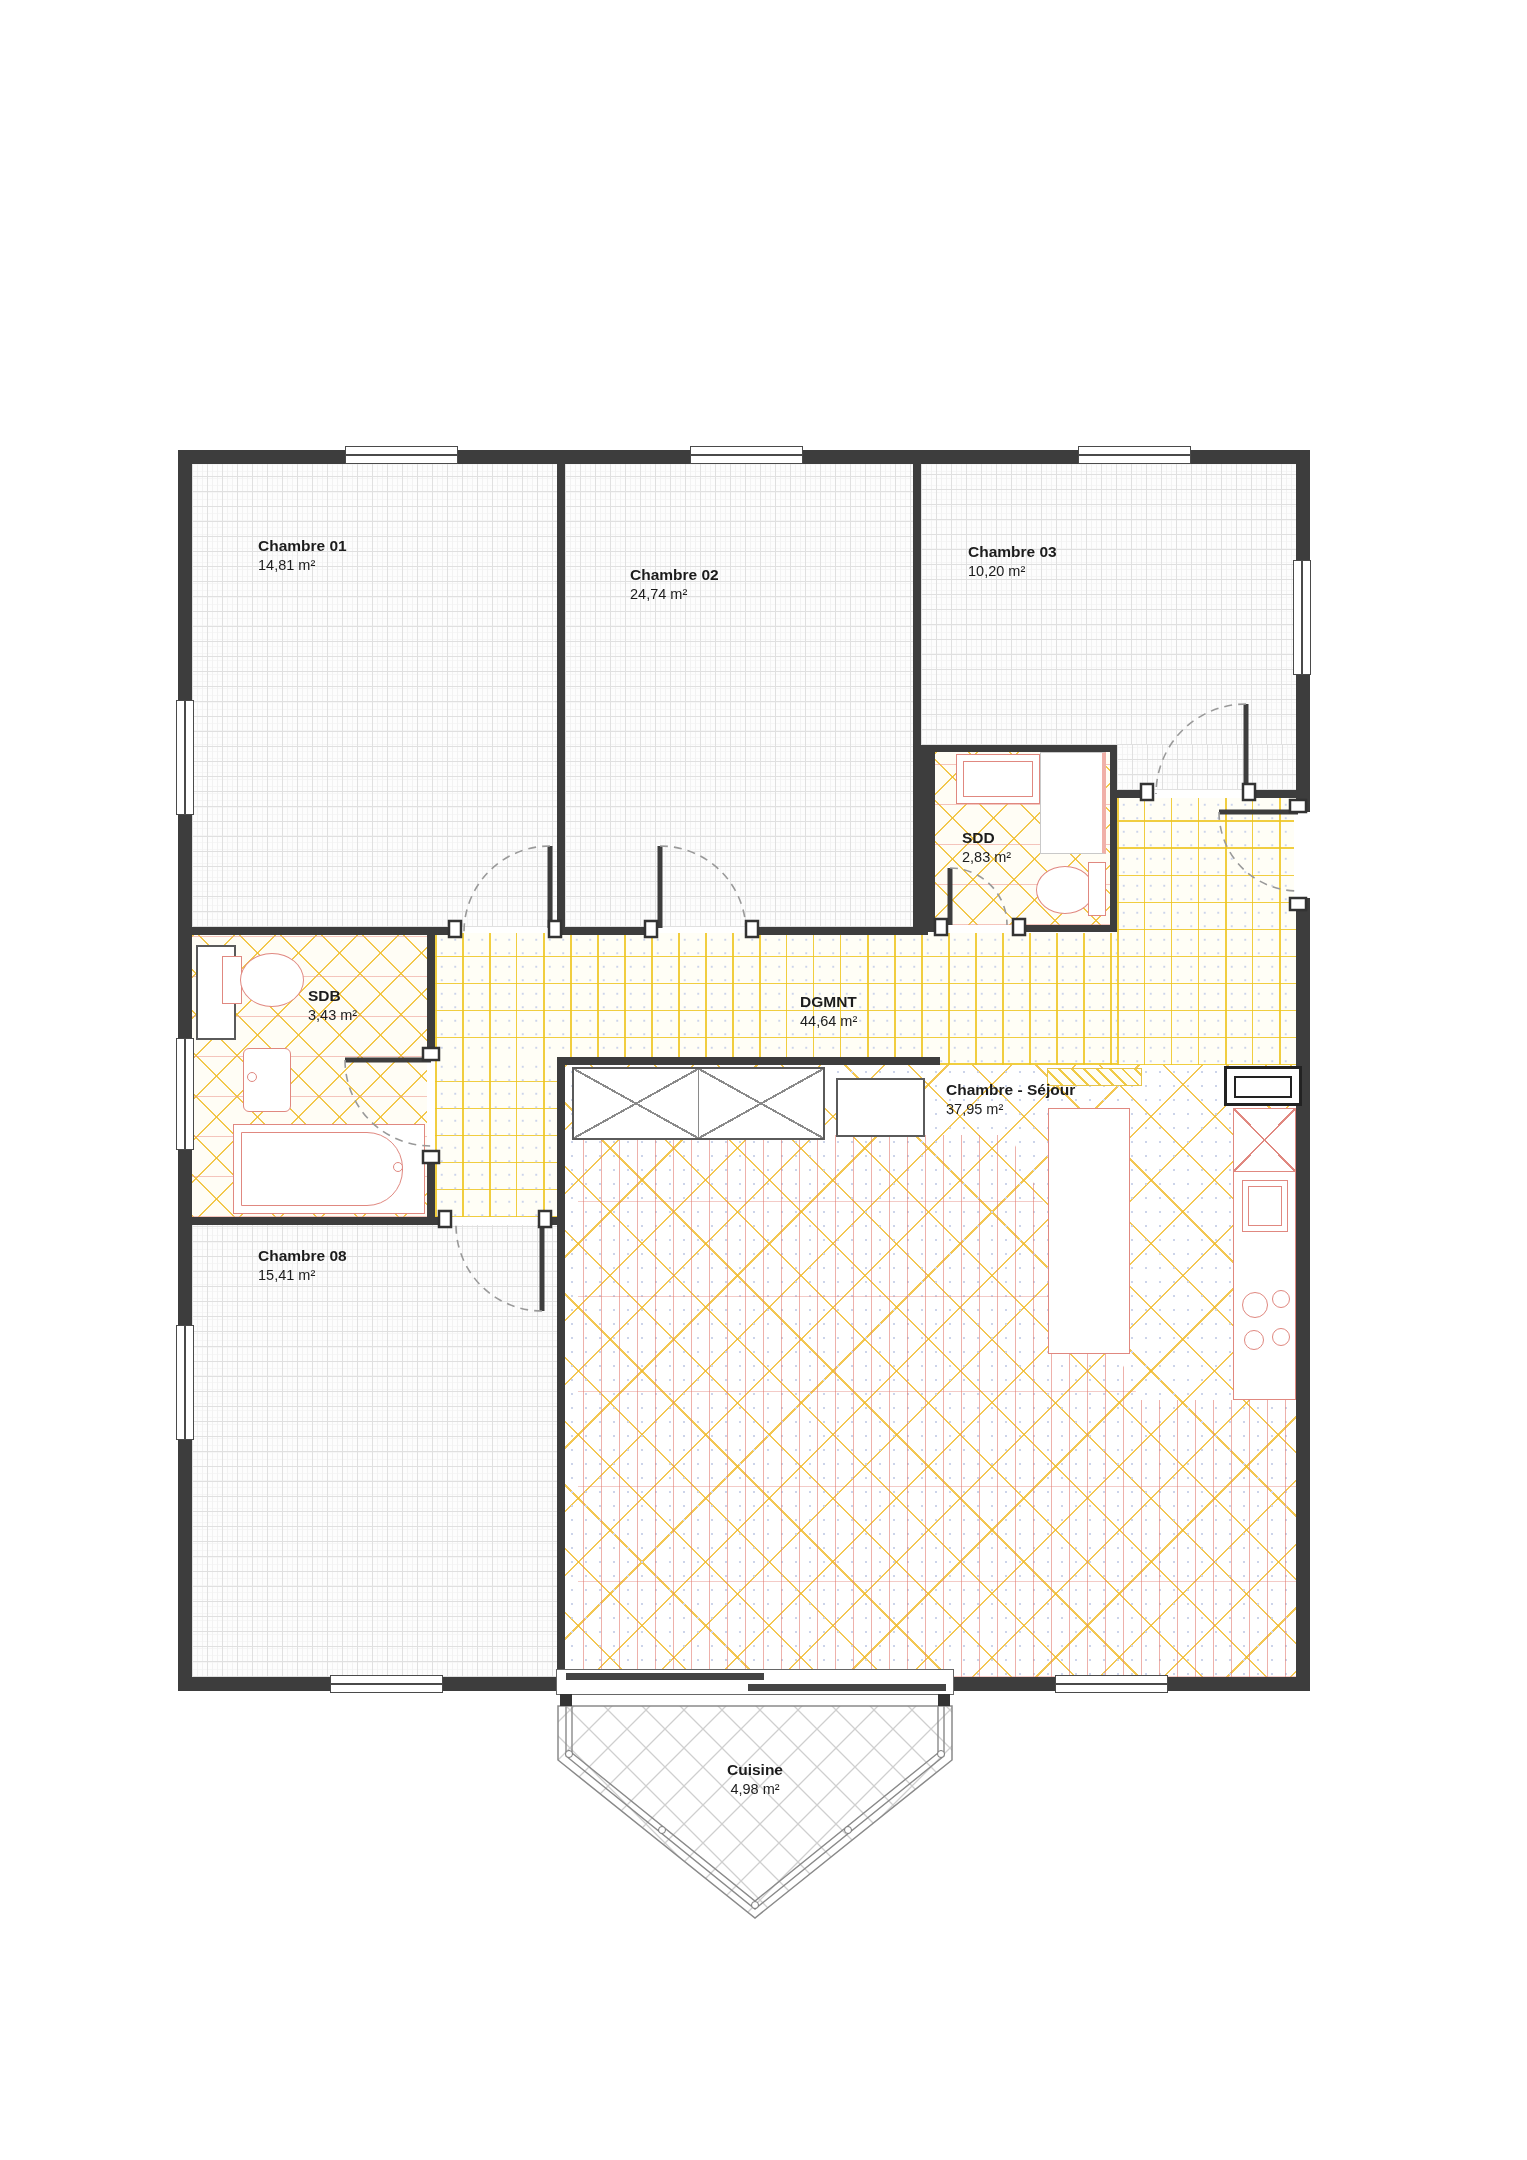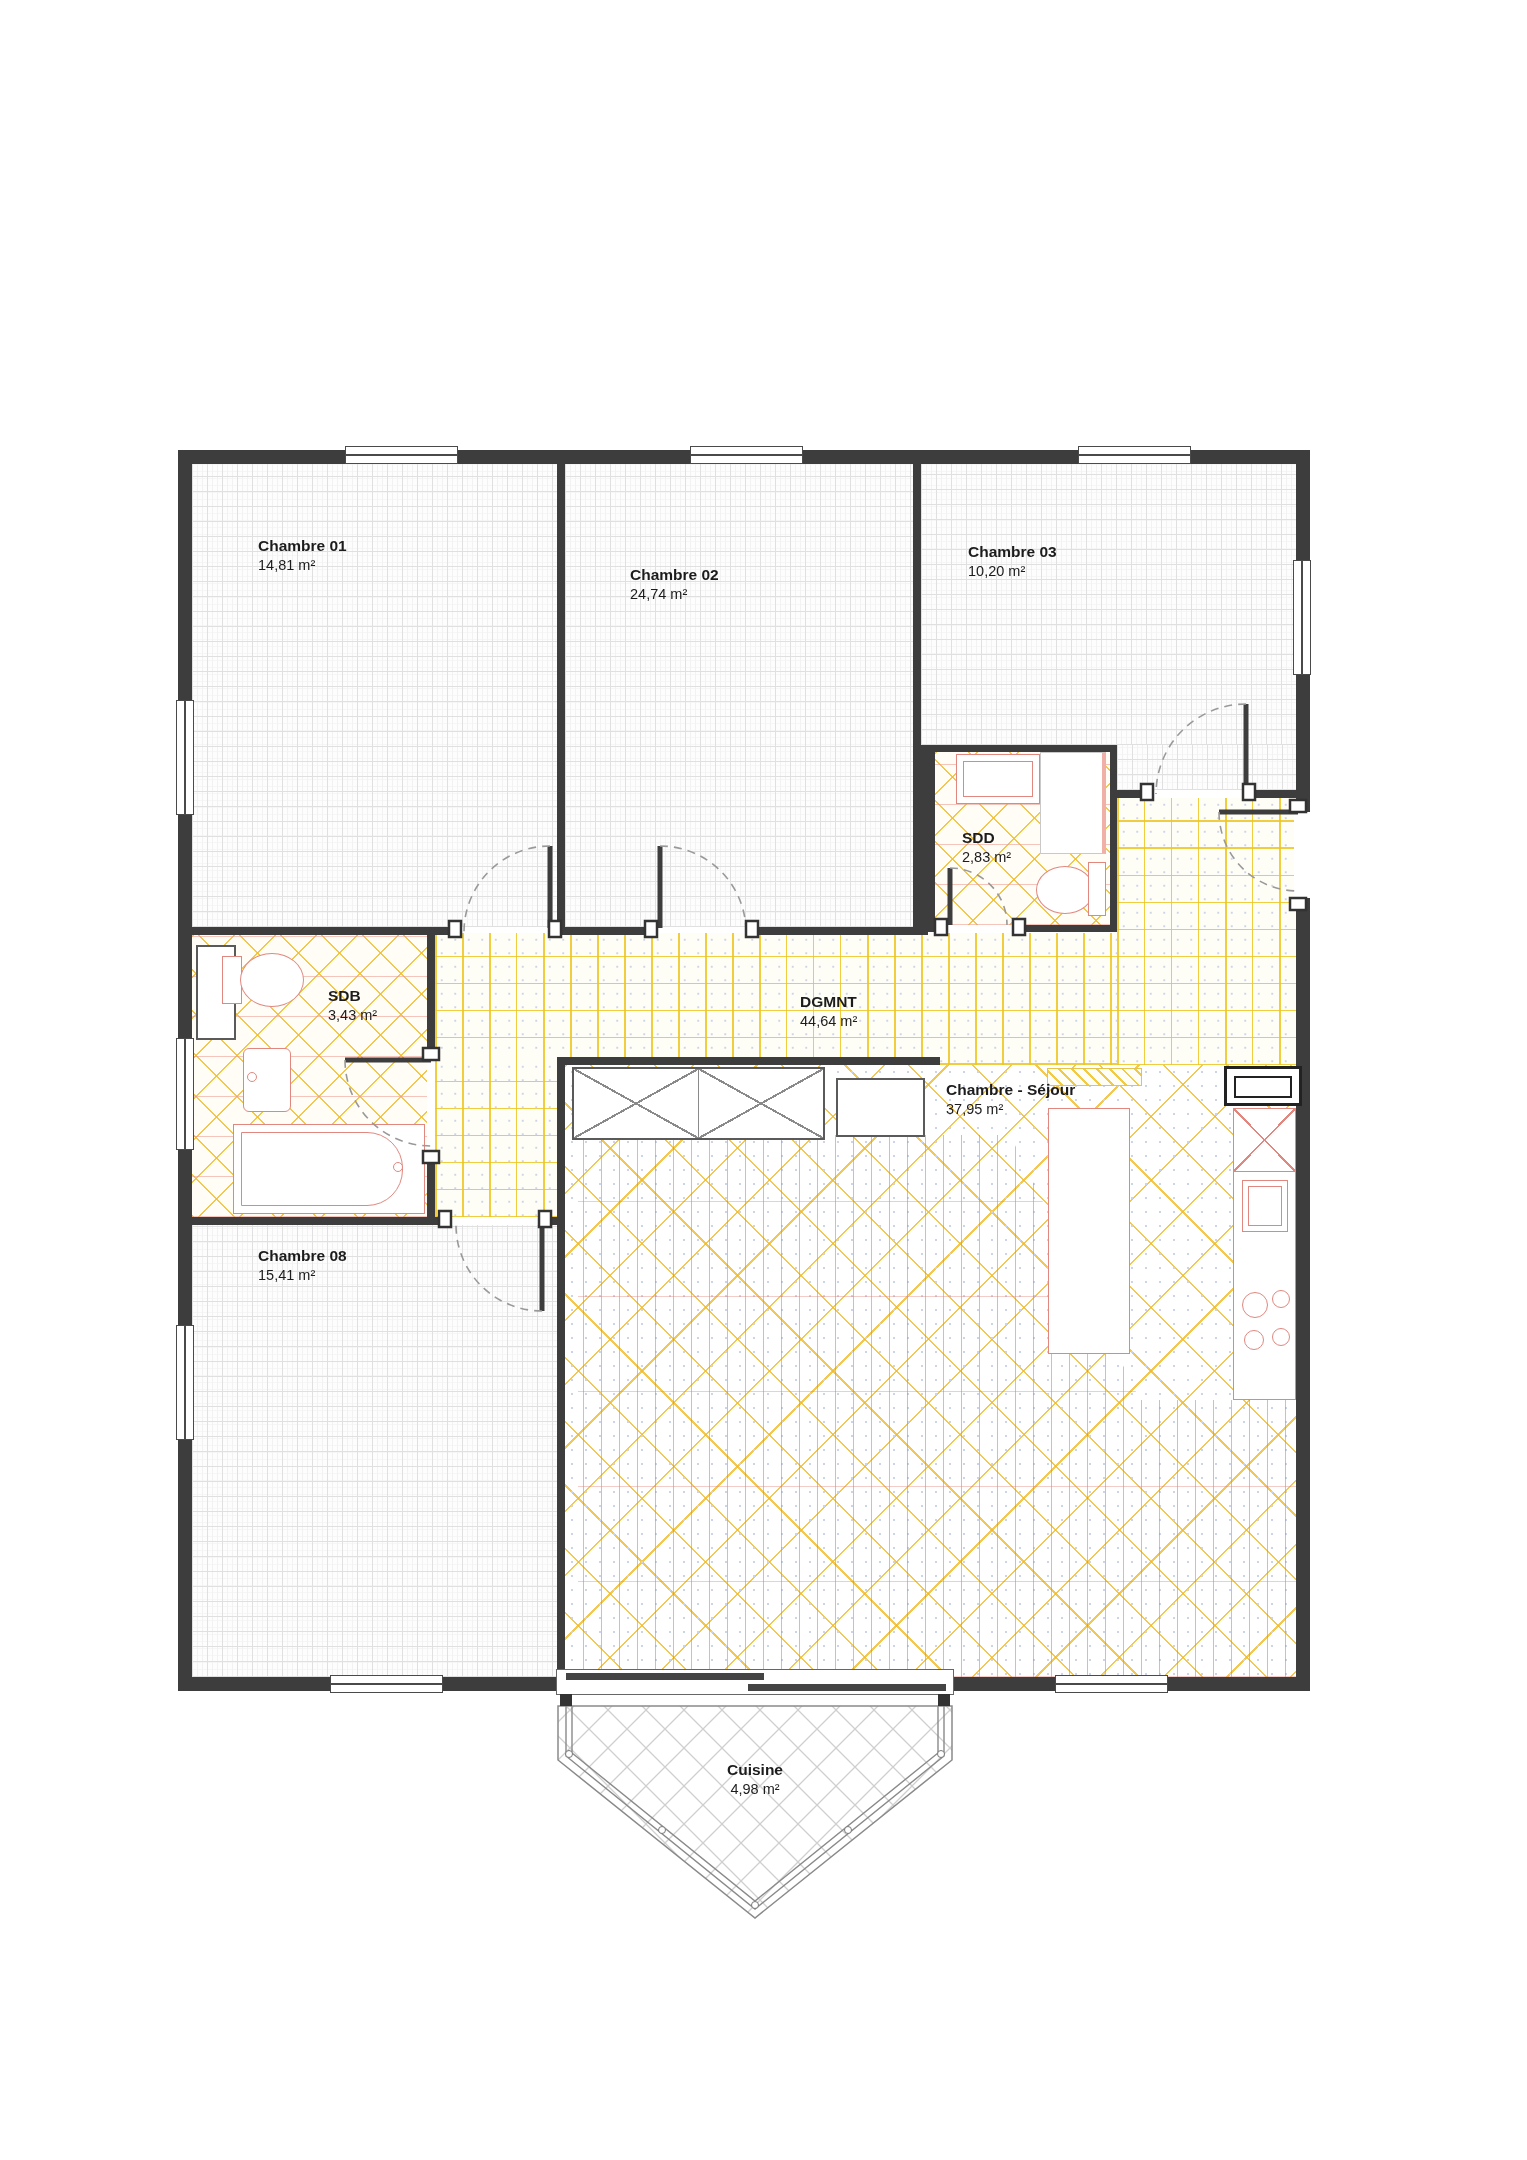--- a/index.html
+++ b/index.html
@@ -219,21 +219,21 @@
     <span class="rarea">24,74 m²</span>
   </div>
   <div class="rlabel" style="left:968px;top:542px;">
     <span class="rname">Chambre 03</span>
     <span class="rarea">10,20 m²</span>
   </div>
   <div class="rlabel" style="left:962px;top:828px;">
     <span class="rname">SDD</span>
     <span class="rarea">2,83 m²</span>
   </div>
-  <div class="rlabel" style="left:328px;top:986px;">
+  <div class="rlabel" style="left:308px;top:986px;">
     <span class="rname">SDB</span>
     <span class="rarea">3,43 m²</span>
   </div>
   <div class="rlabel" style="left:800px;top:992px;">
     <span class="rname">DGMNT</span>
     <span class="rarea">44,64 m²</span>
   </div>
   <div class="rlabel" style="left:946px;top:1080px;">
     <span class="rname">Chambre - Séjour</span>
     <span class="rarea">37,95 m²</span>

